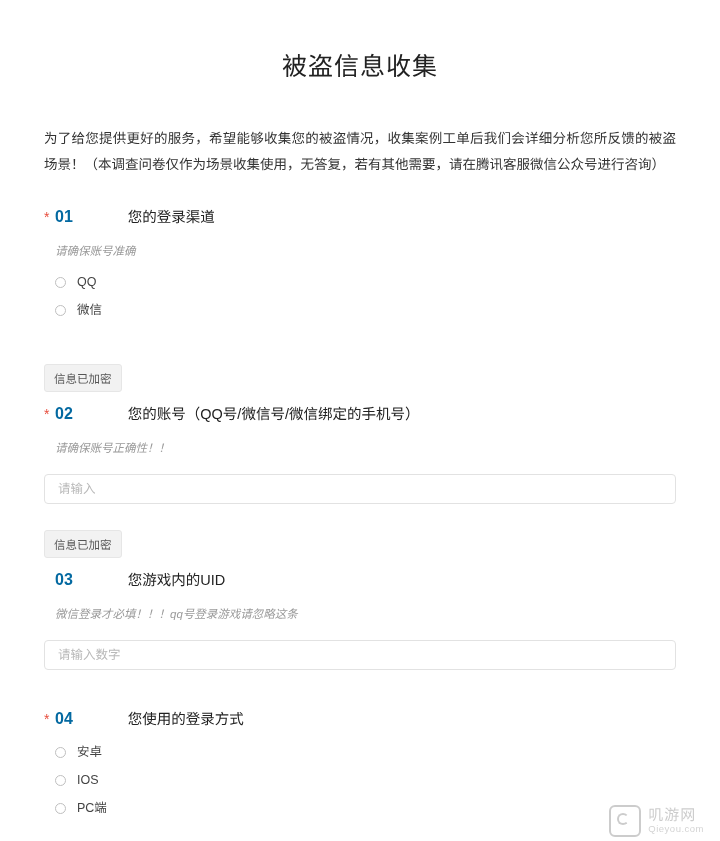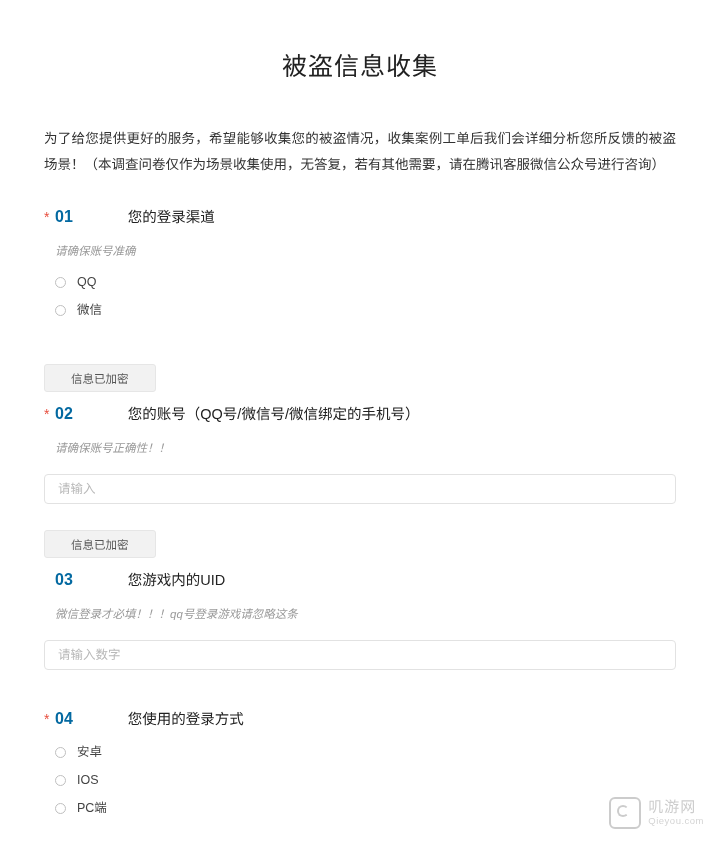--- a/index.html
+++ b/index.html
@@ -104,21 +104,21 @@
   .option-label {
     line-height: 16px;
   }
   .encrypt-badge {
     display: inline-block;
     background: #f2f2f2;
     border: 1px solid #e6e6e6;
     border-radius: 3px;
     font-size: 11.5px;
     color: #555555;
-    padding: 5px 26px;
+    padding: 5px 9px;
     margin-bottom: 11px;
   }
   .text-input {
     display: block;
     width: 100%;
     box-sizing: border-box;
     height: 30px;
     border: 1px solid #e2e2e2;
     border-radius: 4px;
     padding: 0 13px;
@@ -131,21 +131,21 @@
   }
   .text-input::placeholder {
     color: #b9b9b9;
   }
   .spacer-lg { height: 34px; }
   .spacer-md { height: 22px; }
 
   .watermark {
     position: absolute;
     right: 16px;
-    bottom: 20px;
+    bottom: 12px;
     display: flex;
     align-items: center;
     opacity: 0.45;
   }
   .wm-logo {
     width: 28px;
     height: 28px;
     border: 2px solid #8f8f8f;
     border-radius: 6px;
     position: relative;

